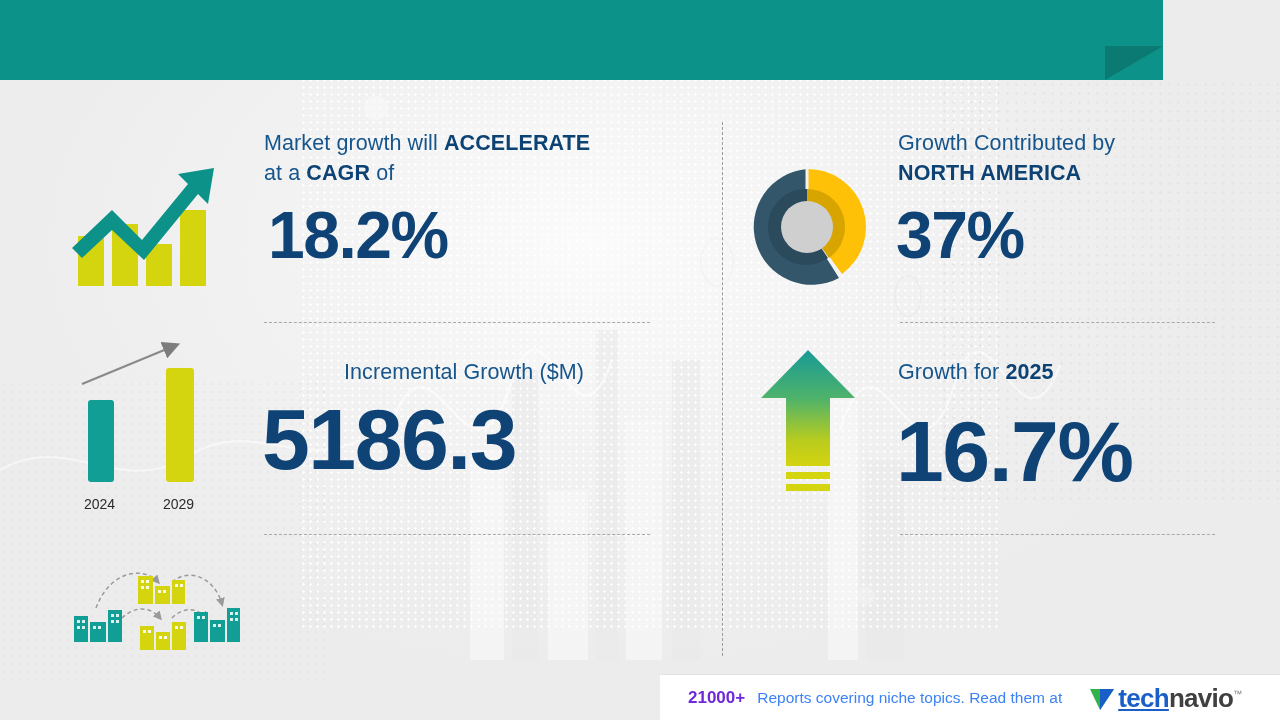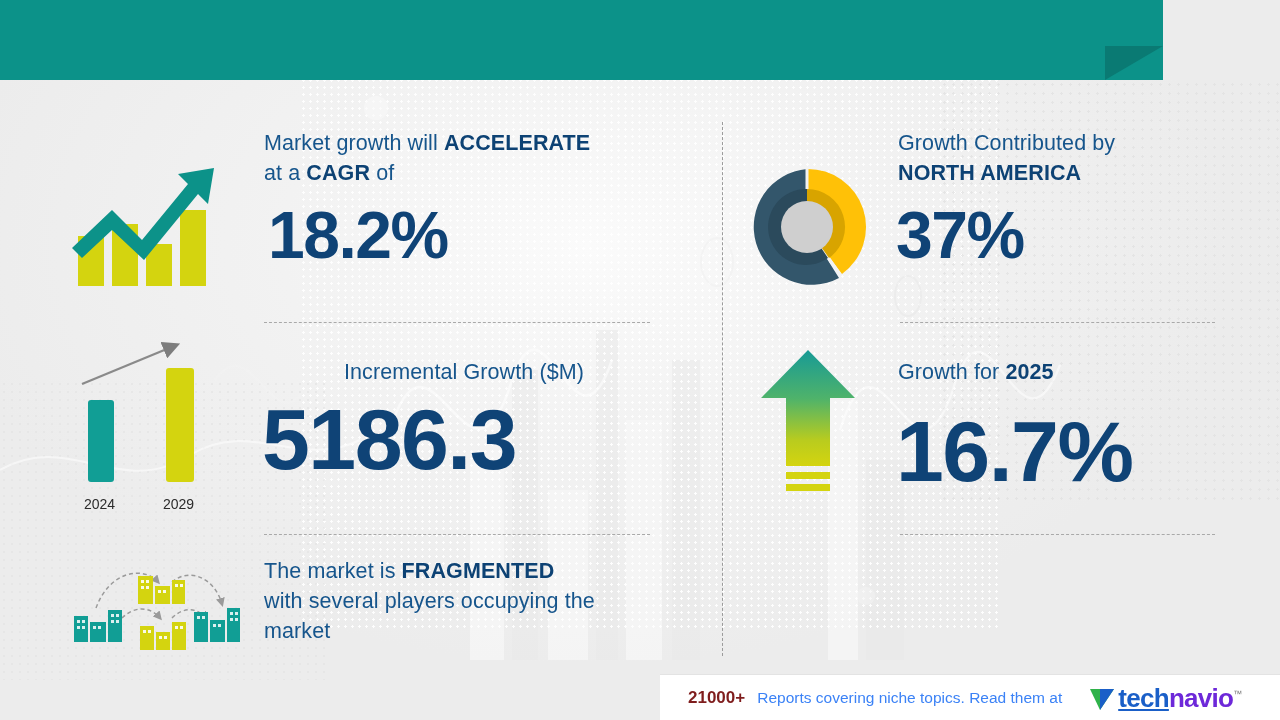--- a/index.html
+++ b/index.html
@@ -167,21 +167,21 @@
     background: #ffffff;
     border-top: 1px solid #e3e3e3;
     display: flex;
     align-items: center;
     z-index: 8;
   }
   .footer-count {
     font-family: "Liberation Sans", sans-serif;
     font-size: 17px;
     font-weight: bold;
-    color: #7f1d1d;
+    color: #6d28d9;
     margin-left: 28px;
   }
   .footer-text {
     font-family: "Liberation Sans", sans-serif;
     font-size: 15.5px;
     color: #3b82f6;
     margin-left: 12px;
     white-space: nowrap;
   }
   .footer-logo {
@@ -190,21 +190,21 @@
     margin-left: 26px;
   }
   .logo-word {
     font-family: "Liberation Sans", sans-serif;
     font-size: 26px;
     font-weight: bold;
     letter-spacing: -.7px;
     line-height: 1;
   }
   .logo-tech { color: #1a5fc8; text-decoration: underline; }
-  .logo-navio { color: #6d28d9; }
+  .logo-navio { color: #404040; }
   .logo-tm {
     font-size: 9px;
     color: #777;
     vertical-align: super;
     font-weight: normal;
   }
 </style>
 </head>
 <body>
 
@@ -353,25 +353,20 @@
         <rect x="141" y="68" width="3" height="3"></rect>
           <rect x="146" y="68" width="3" height="3"></rect>
         <rect x="158" y="56" width="3" height="3"></rect>
           <rect x="163" y="56" width="3" height="3"></rect>
         <rect x="158" y="62" width="3" height="3"></rect>
           <rect x="163" y="62" width="3" height="3"></rect>
       </g>
     </svg>
   </div>
 
-  <div class="lead t-frag">
-    <span>The market is </span><b>FRAGMENTED</b><br>
-    <span>with several players occupying the</span><br>
-    <span>market</span>
-  </div>
 
   <div class="icon icon-donut">
     <svg width="130" height="130" viewBox="0 0 130 130">
 
       <path d="M65 65 L65 7 A58 58 0 1 0 97 116 Z" fill="#33566b"></path>
 
       <path d="M65 65 L100 112 A58 58 0 0 0 65 7 Z" fill="#ffc107"></path>
 
       <line x1="65" y1="65" x2="65" y2="6" stroke="#f2f2f2" stroke-width="3"></line>
       <line x1="65" y1="65" x2="99" y2="114" stroke="#f2f2f2" stroke-width="3"></line>

